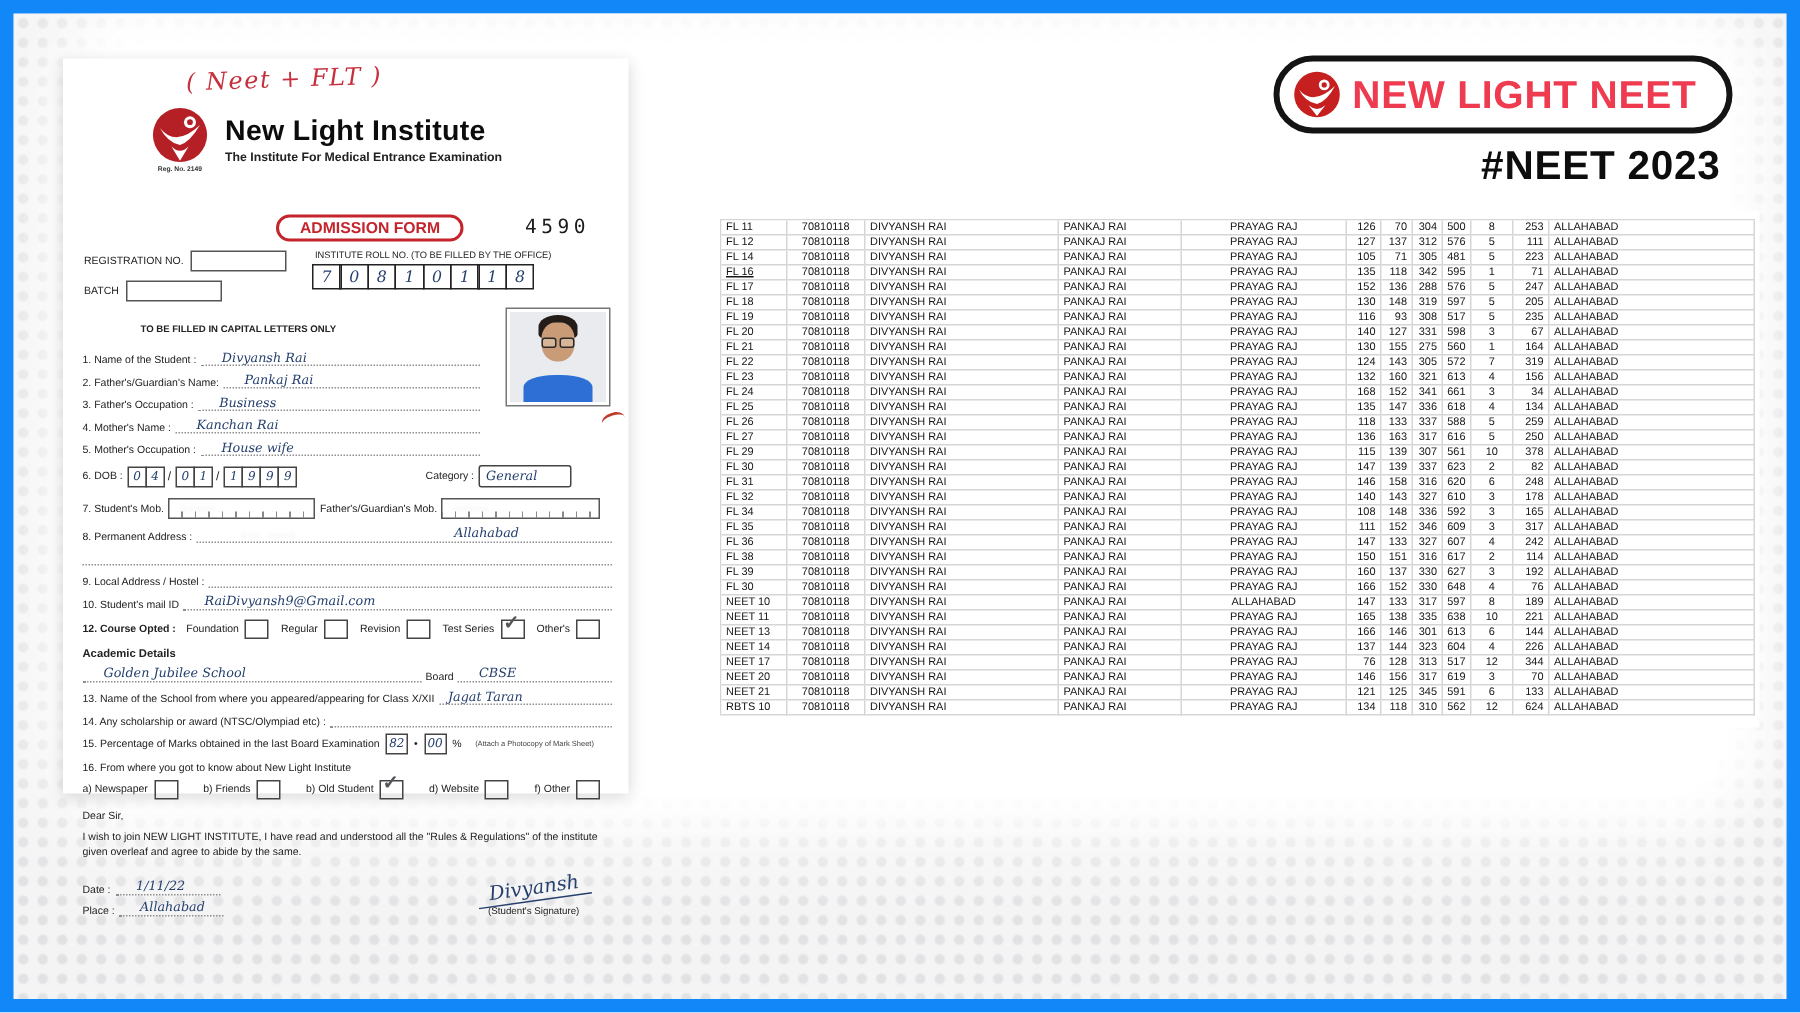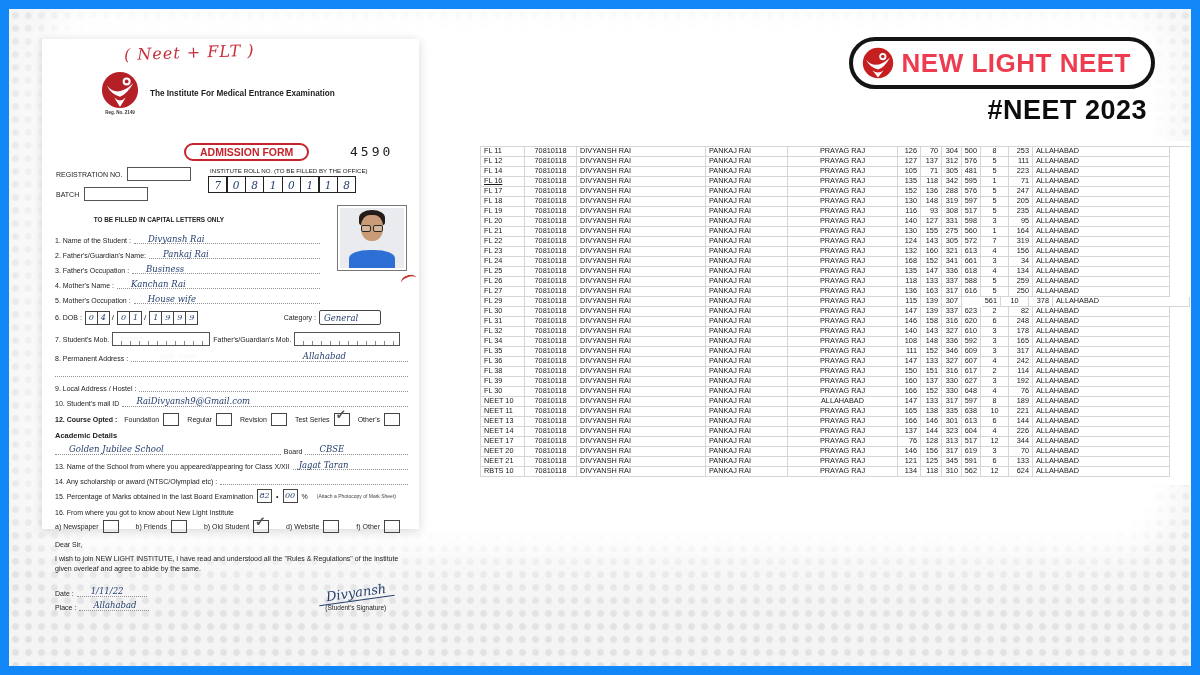--- a/index.html
+++ b/index.html
@@ -111,20 +111,21 @@
               <circle cx="20" cy="20" r="19" fill="#b42026"></circle>
             <path d="M6 15 Q17 29 34 13 Q27 25 20 27 Q11 25 6 15 Z" fill="#fff"></path>
             <circle cx="27" cy="11" r="4.2" fill="#fff"></circle>
               <circle cx="27" cy="11" r="2" fill="#b42026"></circle>
             <path d="M14 28 Q20 34 26 28 L20 38 Z" fill="#fff"></path>
             </svg>
         </div>
         <div class="reg-no">Reg. No. 2149</div>
       </div>
       <div class="title-wrap">
+        <div class="inst-name">New Light Institute</div>
         <div class="inst-sub">The Institute For Medical Entrance Examination</div>
       </div>
     </div>
 
     <div class="admission-row">
       <span class="admission-pill">ADMISSION FORM</span>
       <span class="form-number">4590</span>
     </div>
 
     <div class="reg-grid">
@@ -526,21 +527,21 @@
           <div class="tcell cl" style="width: 44px;">FL 20</div>
           <div class="tcell cc" style="width: 52px;">70810118</div>
           <div class="tcell cl" style="width: 129px;">DIVYANSH RAI</div>
           <div class="tcell cl" style="width: 82px;">PANKAJ RAI</div>
           <div class="tcell cc" style="width: 110px;">PRAYAG RAJ</div>
           <div class="tcell cr" style="width: 23px;">140</div>
           <div class="tcell cr" style="width: 21px;">127</div>
           <div class="tcell cr" style="width: 20px;">331</div>
           <div class="tcell cr" style="width: 19px;">598</div>
           <div class="tcell cc" style="width: 28px;">3</div>
-          <div class="tcell cr" style="width: 24px;">95</div>
+          <div class="tcell cr" style="width: 24px;">67</div>
           <div class="tcell cl" style="width: 137px;">ALLAHABAD</div>
         </div>
         <div class="trow">
           <div class="tcell cl" style="width: 44px;">FL 21</div>
           <div class="tcell cc" style="width: 52px;">70810118</div>
           <div class="tcell cl" style="width: 129px;">DIVYANSH RAI</div>
           <div class="tcell cl" style="width: 82px;">PANKAJ RAI</div>
           <div class="tcell cc" style="width: 110px;">PRAYAG RAJ</div>
           <div class="tcell cr" style="width: 23px;">130</div>
           <div class="tcell cr" style="width: 21px;">155</div>
@@ -636,21 +637,21 @@
         </div>
         <div class="trow">
           <div class="tcell cl" style="width: 44px;">FL 29</div>
           <div class="tcell cc" style="width: 52px;">70810118</div>
           <div class="tcell cl" style="width: 129px;">DIVYANSH RAI</div>
           <div class="tcell cl" style="width: 82px;">PANKAJ RAI</div>
           <div class="tcell cc" style="width: 110px;">PRAYAG RAJ</div>
           <div class="tcell cr" style="width: 23px;">115</div>
           <div class="tcell cr" style="width: 21px;">139</div>
           <div class="tcell cr" style="width: 20px;">307</div>
-          <div class="tcell cr" style="width: 19px; margin-left: 20px;">561</div>
+          <div class="tcell cr" style="width: 19px;">561</div>
           <div class="tcell cc" style="width: 28px;">10</div>
           <div class="tcell cr" style="width: 24px;">378</div>
           <div class="tcell cl" style="width: 137px;">ALLAHABAD</div>
         </div>
         <div class="trow">
           <div class="tcell cl" style="width: 44px;">FL 30</div>
           <div class="tcell cc" style="width: 52px;">70810118</div>
           <div class="tcell cl" style="width: 129px;">DIVYANSH RAI</div>
           <div class="tcell cl" style="width: 82px;">PANKAJ RAI</div>
           <div class="tcell cc" style="width: 110px;">PRAYAG RAJ</div>

